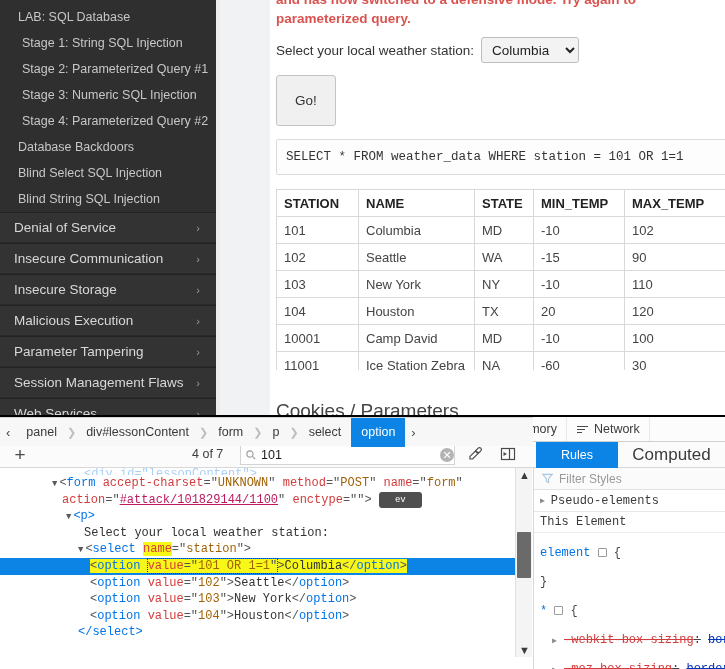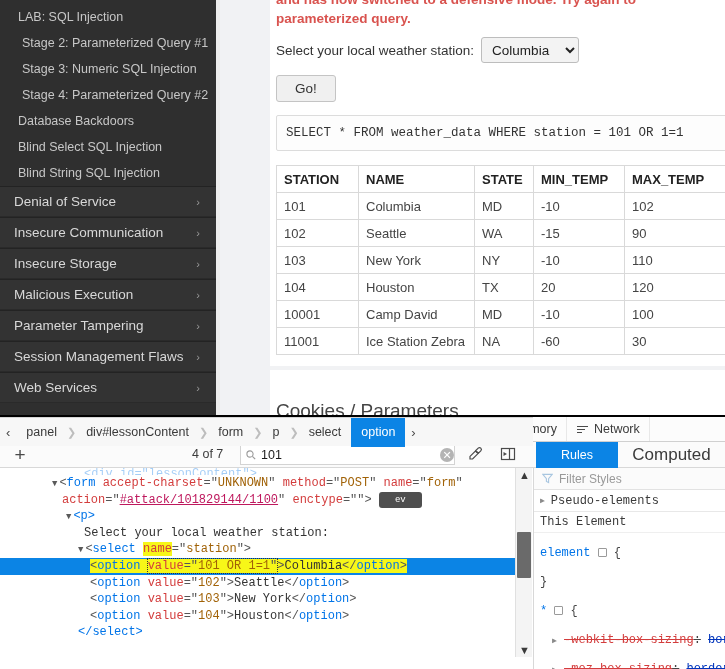--- a/index.html
+++ b/index.html
@@ -81,21 +81,21 @@
     min-width: 98px;
   }
   button.go {
     margin: 12px 0 0 6px;
     font-family: "Liberation Sans", sans-serif;
     font-size: 13.5px;
     color: #333;
     background: #f0f0f0;
     border: 1px solid #c4c4c4;
     border-radius: 3px;
-    padding: 5px 18px;
+    padding: 17px 18px;
   }
   .sqlbox {
     margin: 13px 0 0 6px;
     width: 470px;
     border: 1px solid #dcdcdc;
     background: #fdfdfd;
     border-radius: 2px;
     padding: 10px 9px;
     font-family: "Liberation Mono", monospace;
     font-size: 12.5px;
@@ -292,21 +292,22 @@
 </style>
 </head>
 <body>
 
 <div id="root">
 
   <div id="page">
 
     <div id="sidebar">
       <div style="height:4px"></div>
-      <div class="sb-sub"><span>LAB: SQL Injection</span></div>
+      <div class="sb-sub"><span>LAB: SQL Database</span></div>
+      <div class="sb-sub indent"><span>Stage 1: String SQL Injection</span></div>
       <div class="sb-sub indent"><span>Stage 2: Parameterized Query #1</span></div>
       <div class="sb-sub indent"><span>Stage 3: Numeric SQL Injection</span></div>
       <div class="sb-sub indent"><span>Stage 4: Parameterized Query #2</span></div>
       <div class="sb-sub"><span>Database Backdoors</span></div>
       <div class="sb-sub"><span>Blind Select SQL Injection</span></div>
       <div class="sb-sub"><span>Blind String SQL Injection</span></div>
 
       <div class="sb-top">
         <span>Denial of Service</span>
         <span class="chev">›</span>

